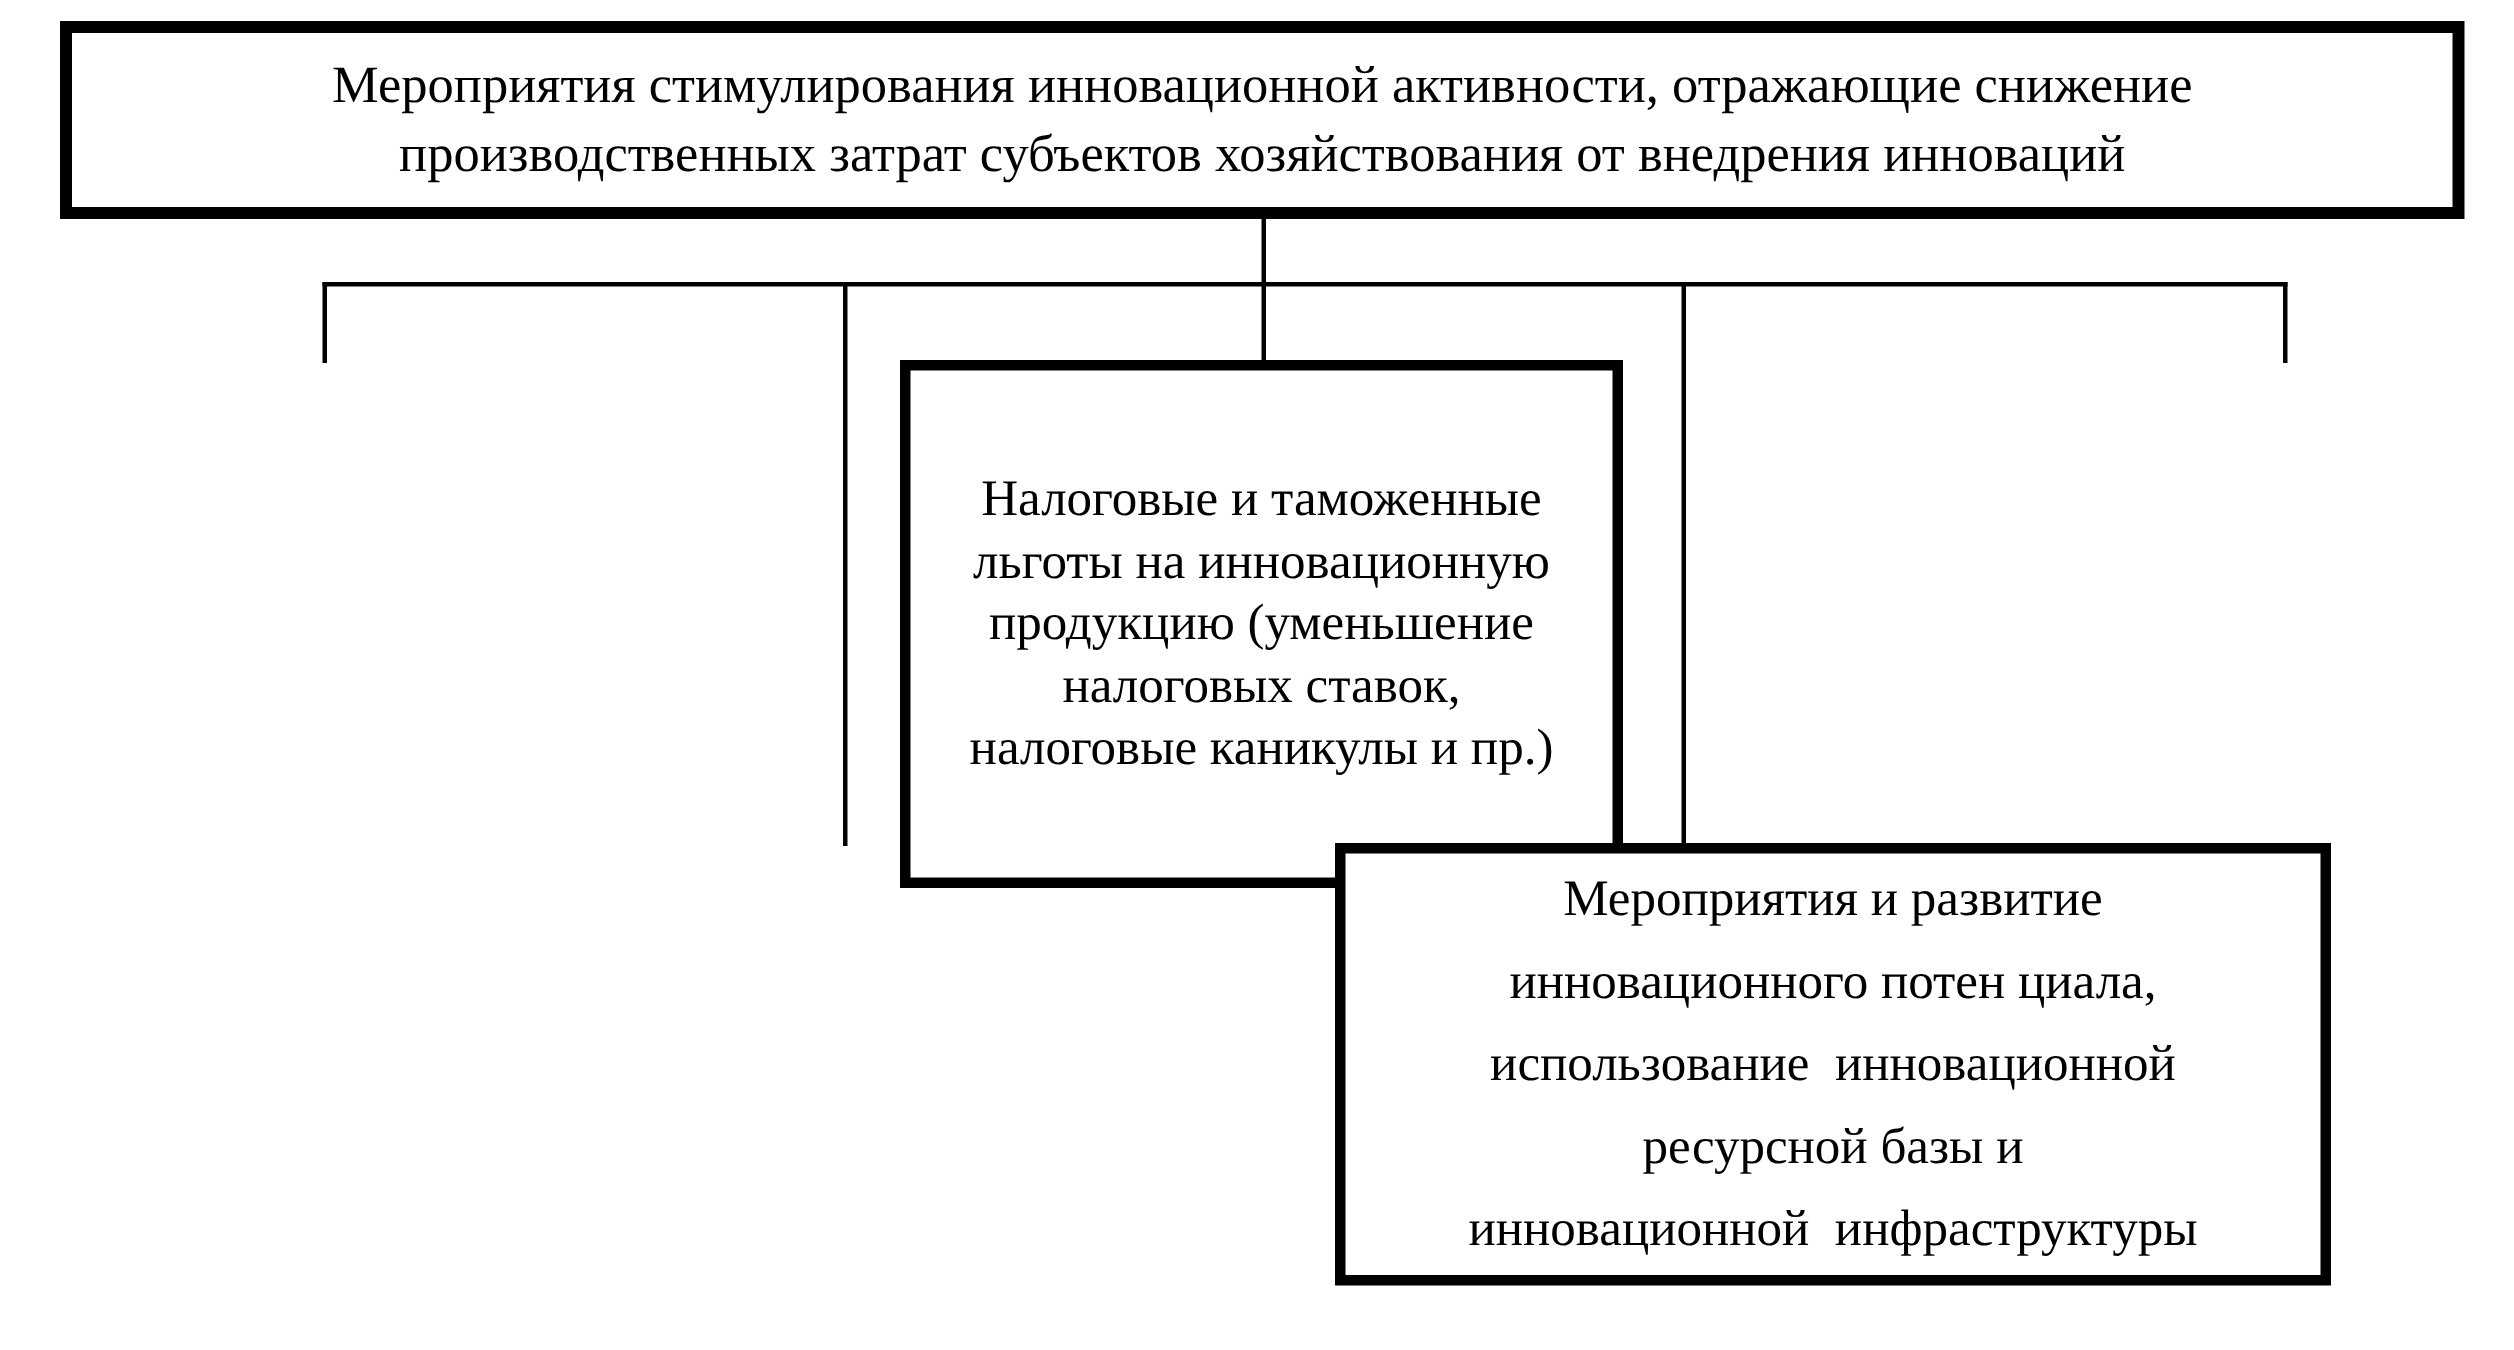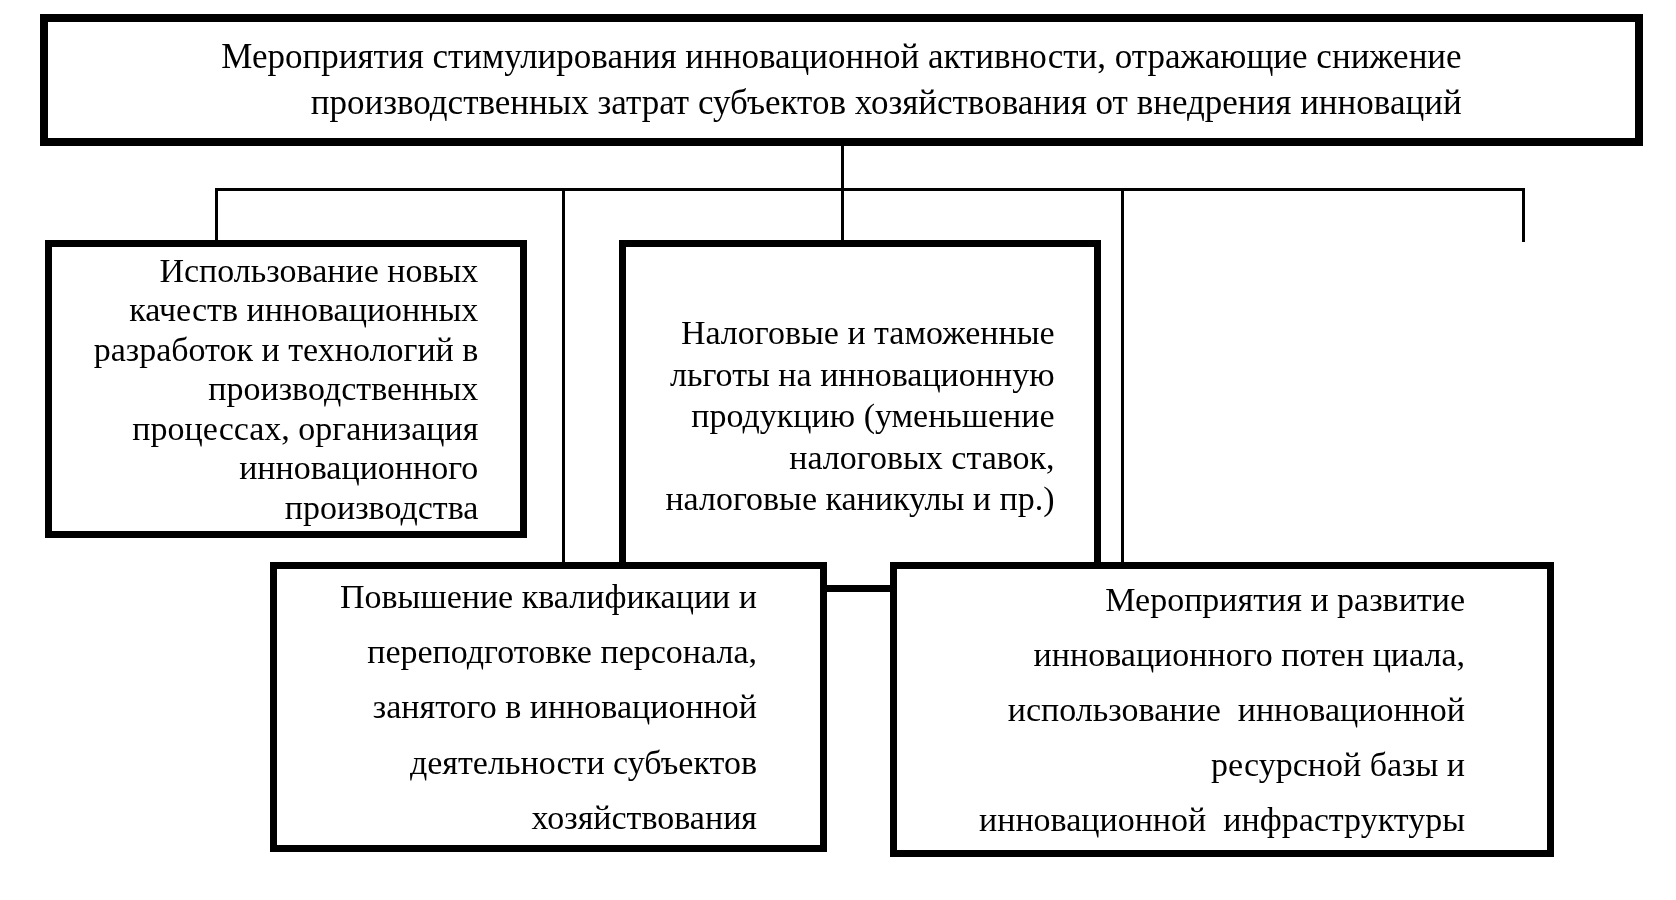--- a/index.html
+++ b/index.html
@@ -22,35 +22,35 @@
     overflow:hidden;
   }
   .node{
     position:absolute;
     box-sizing:border-box;
     background:var(--bg-color);
     color:var(--text-color);
     display:flex;
     align-items:center;
     justify-content:center;
-    text-align:right;
+    text-align:center;
     white-space:pre-wrap;
   }
   .node-root{
     left:40px; top:14px; width:1603px; height:132px;
     border:8px solid var(--line-color);
     font-size:35px;
     line-height:1.32;
   }
   .node-child{
     border:7px solid var(--line-color);
     font-size:34px;
   }
   .node-1{ left:45px;  top:240px; width:482px; height:298px; line-height:1.16; }
-  .node-2{ left:600px; top:240px; width:482px; height:352px; line-height:1.22;margin-left:19px; }
+  .node-2{ left:600px; top:240px; width:482px; height:352px; line-height:1.22; }
   .node-3{ left:1157px;top:240px; width:486px; height:298px; line-height:1.22; }
   .node-4{ left:270px; top:562px; width:557px; height:290px; line-height:1.62; }
   .node-5{ left:890px; top:562px; width:664px; height:295px; line-height:1.62; }
   .cline{
     position:absolute;
     background:var(--line-color);
   }
   .riser   { left:841px;  top:146px; width:3px;    height:44px;  }
   .rail    { left:215px;  top:188px; width:1310px; height:3px;   }
   .drop-l  { left:215px;  top:188px; width:3px;    height:54px;  }
@@ -68,40 +68,28 @@
 производственных затрат субъектов хозяйствования от внедрения инноваций</div>
 
   <div class="cline riser"></div>
   <div class="cline rail"></div>
   <div class="cline drop-l"></div>
   <div class="cline drop-p"></div>
   <div class="cline drop-c"></div>
   <div class="cline drop-i"></div>
   <div class="cline drop-r"></div>
 
-  <div class="node node-child node-1">Использование новых
-качеств инновационных
-разработок и технологий в
-производственных
-процессах, организация
-инновационного
-производства</div>
 
   <div class="node node-child node-2">Налоговые и таможенные
 льготы на инновационную
 продукцию (уменьшение
 налоговых ставок,
 налоговые каникулы и пр.)</div>
 
 
-  <div class="node node-child node-4">Повышение квалификации и
-переподготовке персонала,
-занятого в инновационной
-деятельности субъектов
-хозяйствования</div>
 
   <div class="node node-child node-5">Мероприятия и развитие
 инновационного потен циала,
 использование  инновационной
 ресурсной базы и
 инновационной  инфраструктуры</div>
 
 </div>
 
 </body></html>

